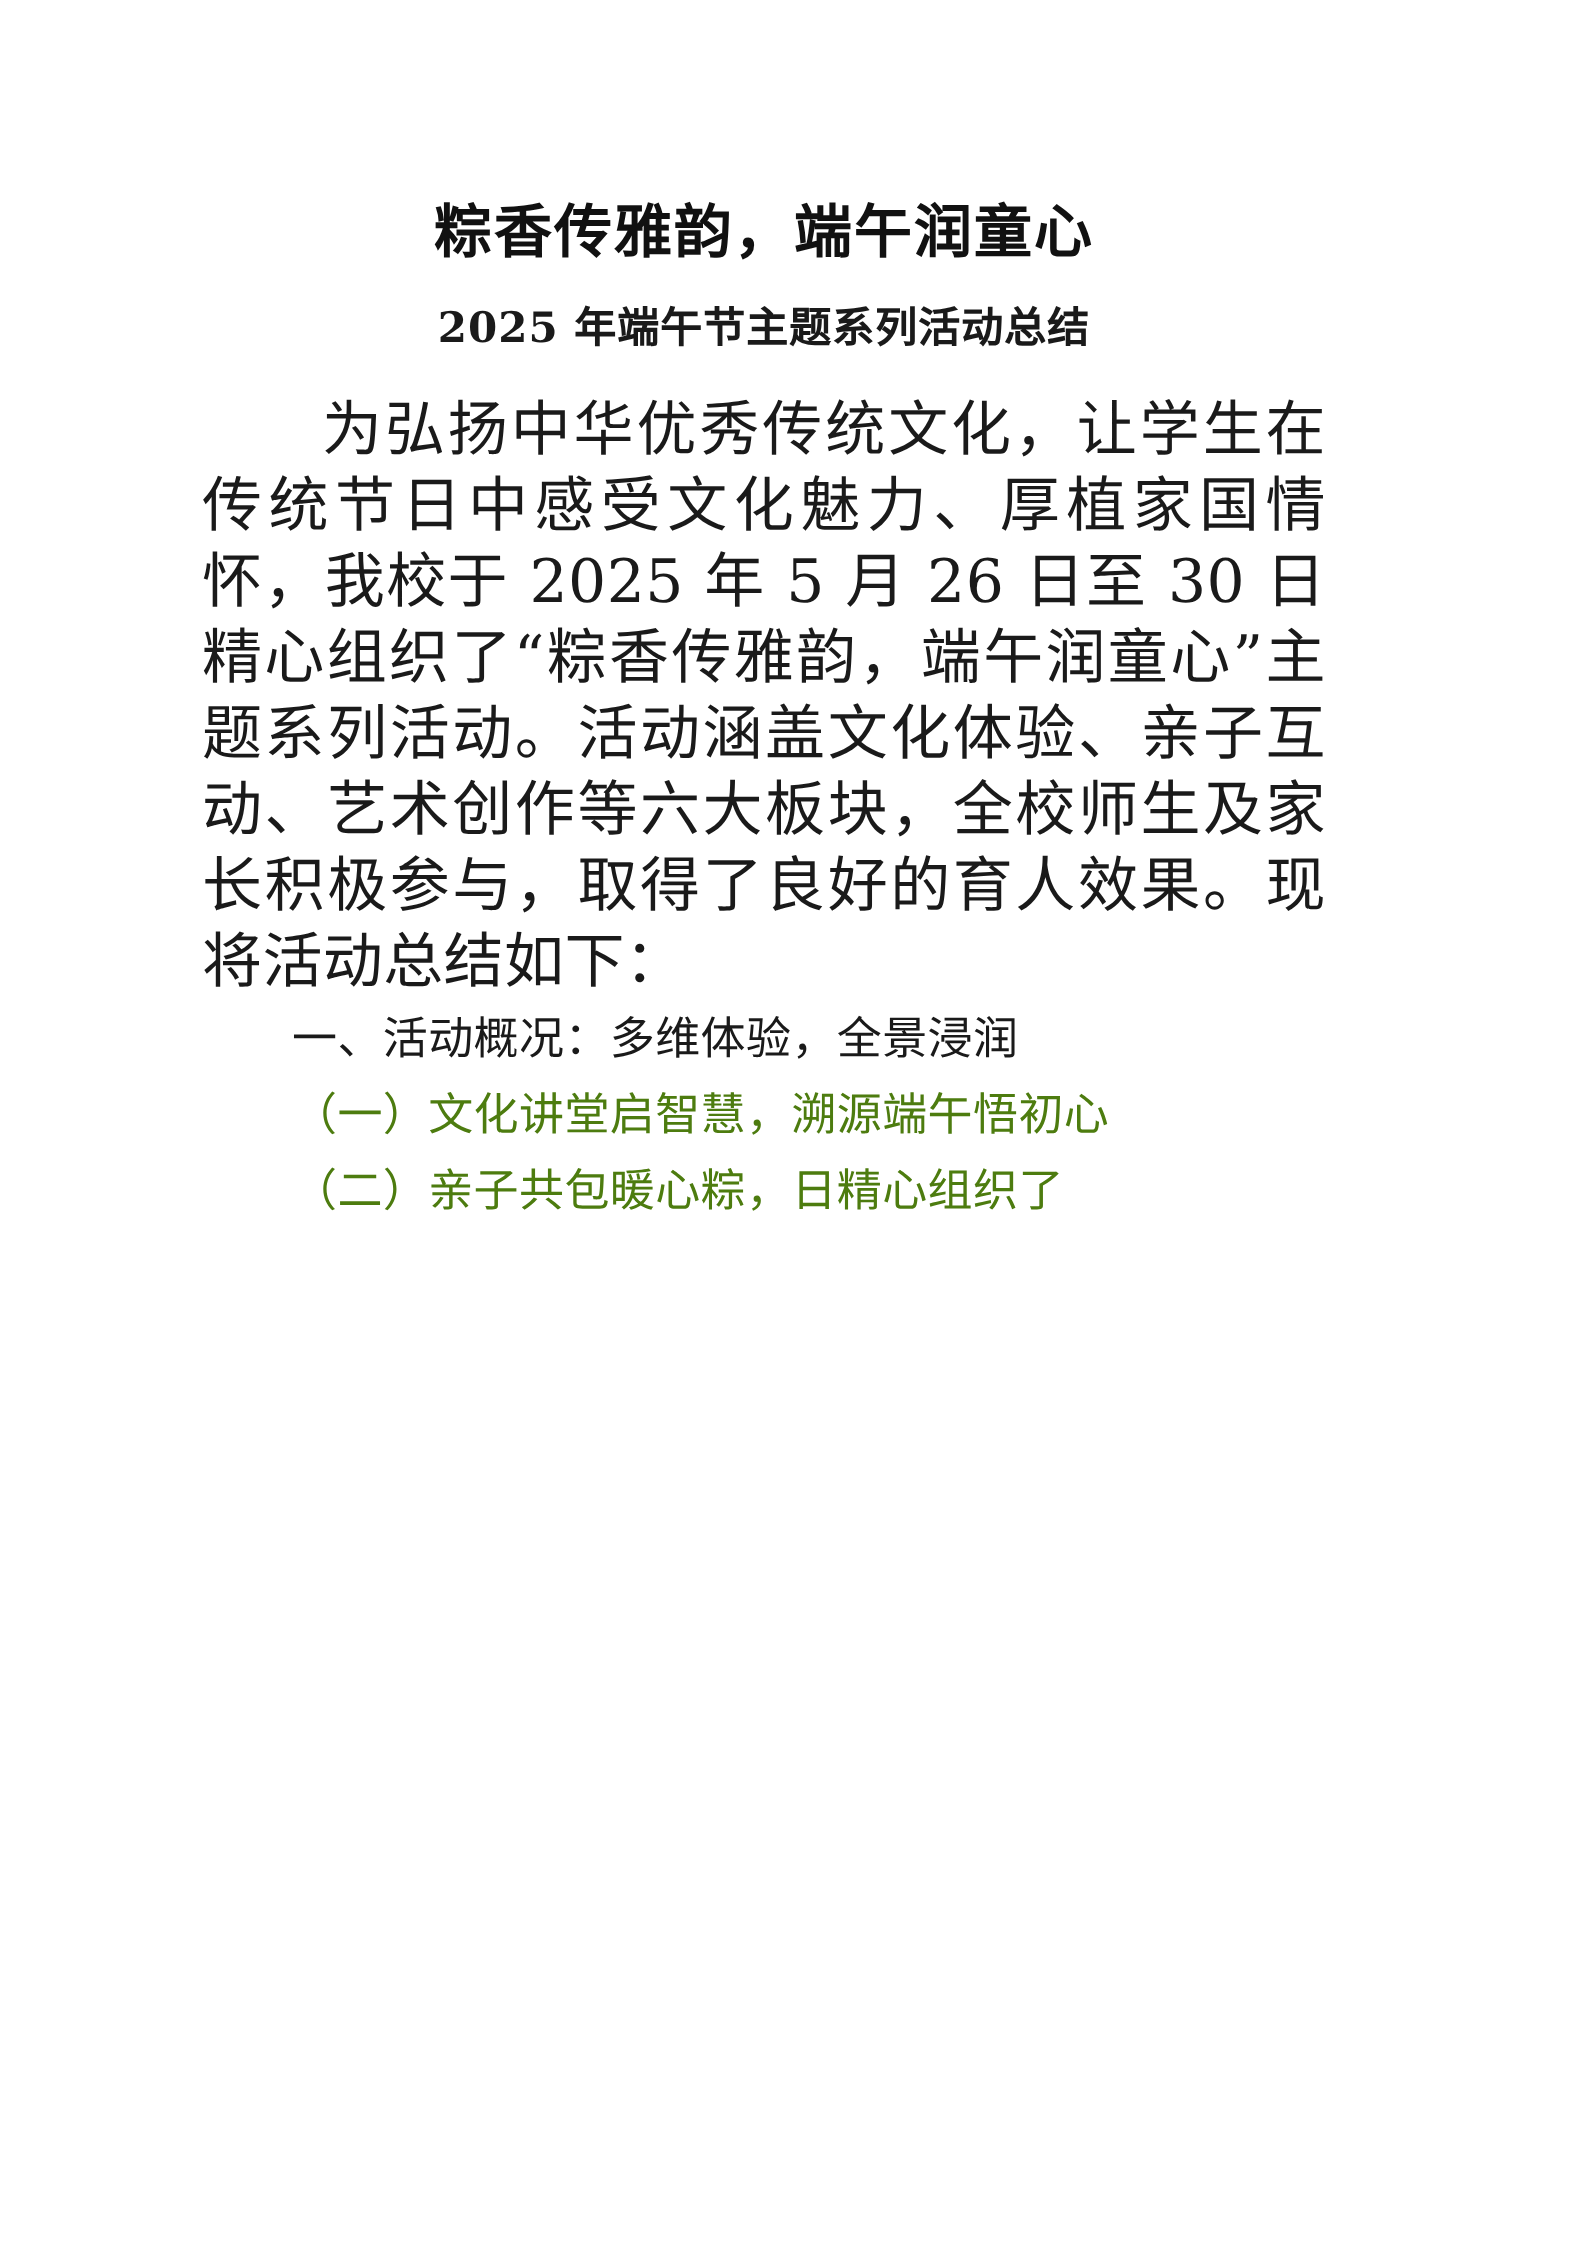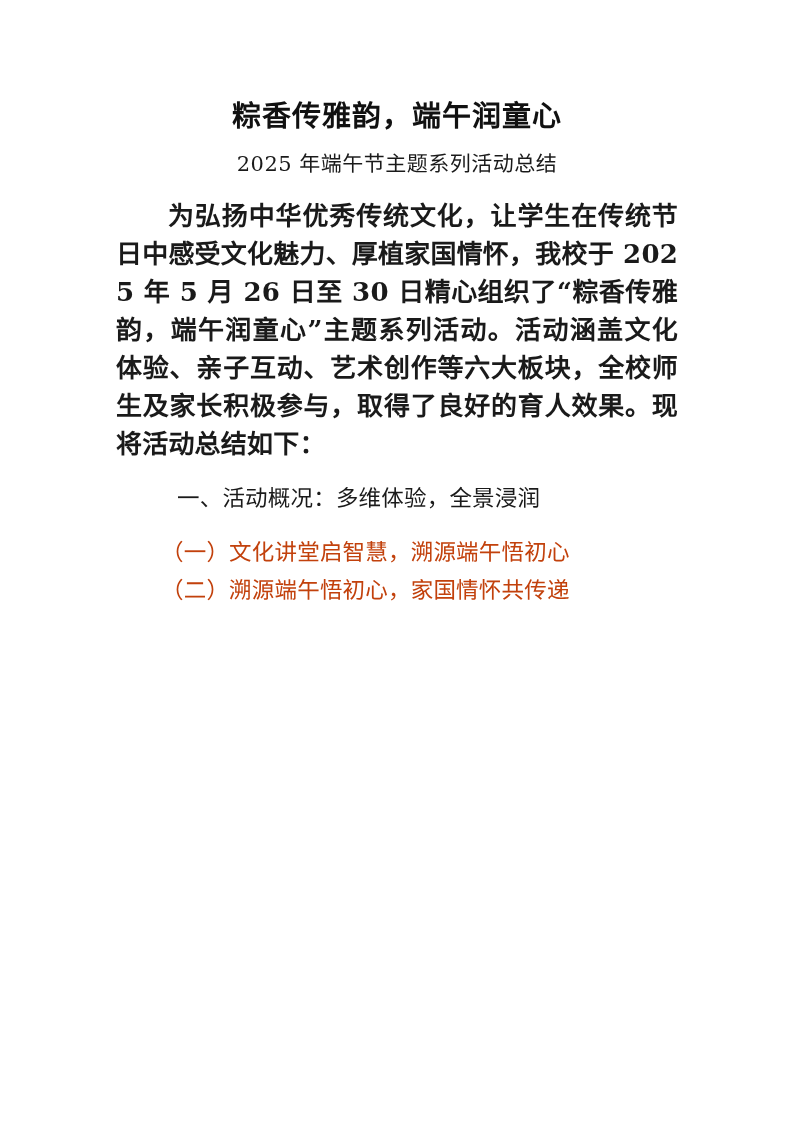--- a/index.html
+++ b/index.html
@@ -20,96 +20,95 @@
   .page {
     position: relative;
     width: 793px;
     height: 1122px;
     background: #ffffff;
     box-sizing: border-box;
   }
 
   .content {
     position: absolute;
-    left: 116px;
+    left: 101px;
     top: 0;
     width: 562px;
   }
 
   .doc-title {
     margin: 0;
     padding-top: 96px;
     font-size: 29px;
     font-weight: bold;
     line-height: 40px;
     text-align: center;
     letter-spacing: 1px;
     font-family: "DejaVu Serif", "Liberation Serif", serif;
     color: #111111;
   }
 
   .doc-subtitle {
     margin: 0;
     padding-top: 13px;
     font-size: 21px;
-    font-weight: normal;
+    font-weight: bold;
     line-height: 30px;
     text-align: center;
     letter-spacing: 0.5px;
     color: #1a1a1a;
   }
 
   .body-block {
     padding-top: 18px;
   }
 
   p.para {
     margin: 0;
-    font-size: 26px;
+    font-size: 30px;
     line-height: 38px;
     text-align: justify;
     text-justify: inter-ideograph;
     text-indent: 2em;
     letter-spacing: 0.2px;
     color: #1a1a1a;
     word-break: break-all;
-    font-weight: bold;
   }
 
   p.heading {
-    margin: 16px;
+    margin: 0;
     font-size: 22.5px;
     line-height: 38px;
     text-align: left;
     text-indent: 2em;
     letter-spacing: 0.2px;
     color: #1a1a1a;
   }
 
   p.subheading {
     margin: 0;
     font-size: 22.5px;
     line-height: 38px;
     text-align: left;
     text-indent: 2em;
     letter-spacing: 0.2px;
-    color: #c2410c;
+    color: #4d7c0f;
   }
 </style>
 </head>
 <body>
 
 <div class="page">
   <div class="content">
 
     <h1 class="doc-title">粽香传雅韵，端午润童心</h1>
 
     <h2 class="doc-subtitle">2025 年端午节主题系列活动总结</h2>
 
     <div class="body-block" id="body-blocks">
         <p class="para">为弘扬中华优秀传统文化，让学生在传统节日中感受文化魅力、厚植家国情怀，我校于 2025 年 5 月 26 日至 30 日精心组织了“粽香传雅韵，端午润童心”主题系列活动。活动涵盖文化体验、亲子互动、艺术创作等六大板块，全校师生及家长积极参与，取得了良好的育人效果。现将活动总结如下：</p>
         <p class="heading">一、活动概况：多维体验，全景浸润</p>
         <p class="subheading">（一）文化讲堂启智慧，溯源端午悟初心</p>
-        <p class="subheading">（二）溯源端午悟初心，家国情怀共传递</p>
+        <p class="subheading">（二）亲子共包暖心粽，日精心组织了</p>
       </div>
 
   </div>
 </div>
 
 </body></html>

